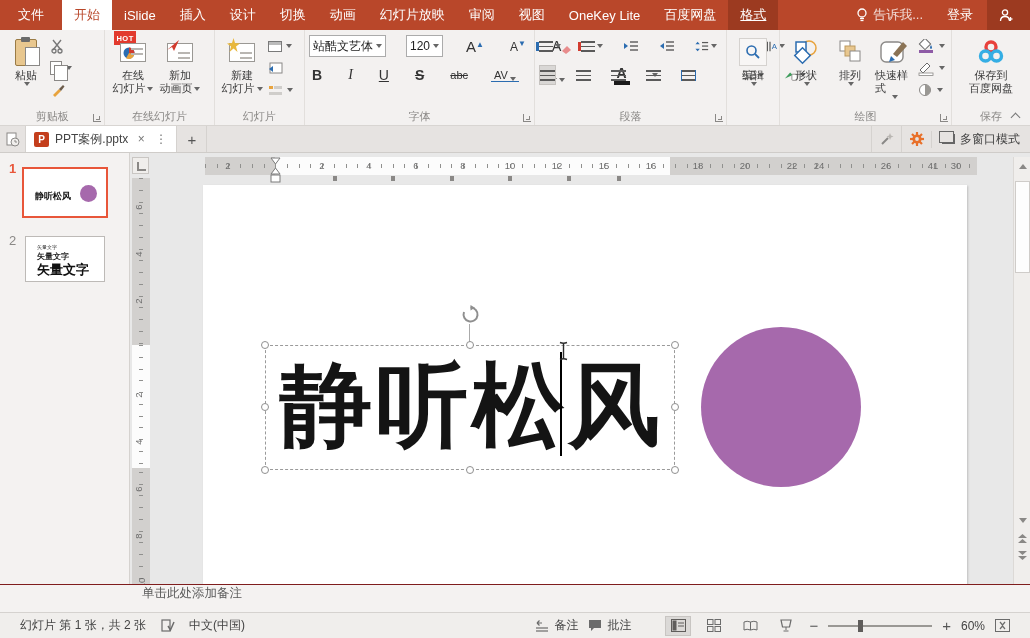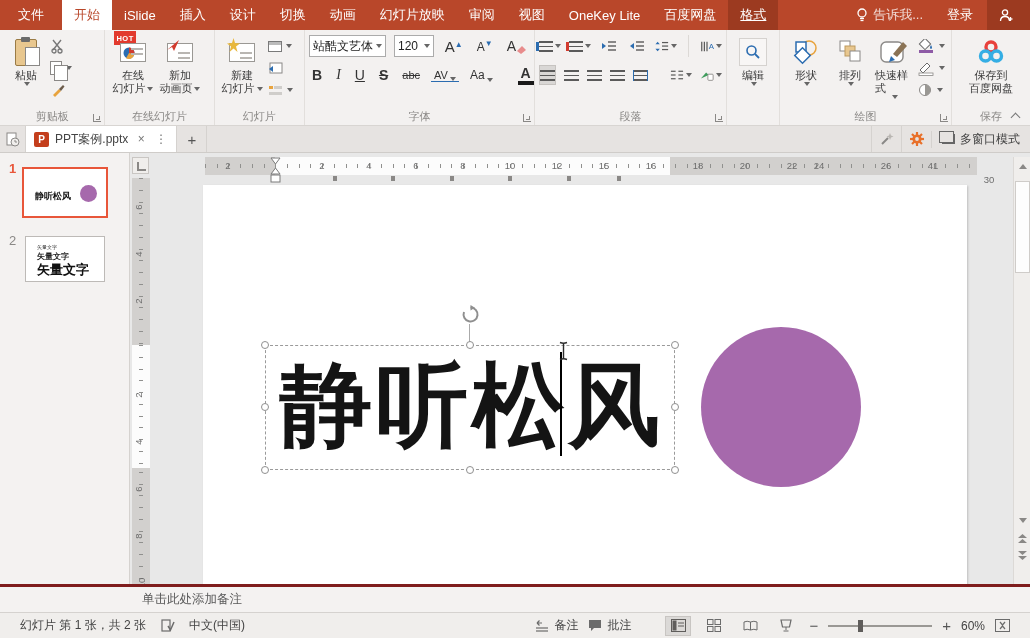--- a/index.html
+++ b/index.html
@@ -25,21 +25,21 @@
   .ribbon{height:96px;background:#F3F1F0;display:flex;align-items:stretch;border-bottom:1px solid #D8D5D2;flex:0 0 96px;position:relative;}
   .rgroup{position:relative;display:flex;align-items:flex-start;padding:3px 4px 16px 4px;border-right:1px solid #E2DFDC;}
   .glabel{position:absolute;bottom:1px;left:0;right:0;text-align:center;font-size:11px;color:#8A8886;}
   .launcher{position:absolute;bottom:3px;right:3px;width:8px;height:8px;border-left:1px solid #8A8886;border-bottom:1px solid #8A8886;}
   .launcher:after{content:"";position:absolute;right:1px;bottom:1px;width:3px;height:3px;border-right:1px solid #8A8886;border-bottom:1px solid #8A8886;}
   .bigbtn{display:flex;flex-direction:column;align-items:center;justify-content:flex-start;font-size:11px;color:#3b3b3b;padding:2px 3px;line-height:13px;min-width:44px;}
   .bigbtn .bicon{height:34px;display:flex;align-items:center;justify-content:center;position:relative;}
   .caret{display:inline-block;width:0;height:0;border-left:3px solid transparent;border-right:3px solid transparent;border-top:4px solid #666;vertical-align:middle;margin-left:2px;}
   .smallcol{display:flex;flex-direction:column;justify-content:flex-start;gap:4px;padding:4px 2px;}
   .smallbtn{display:flex;align-items:center;gap:2px;height:18px;}
-  .rrow{display:flex;align-items:center;gap:8px;height:26px;}
+  .rrow{display:flex;align-items:center;gap:20px;height:26px;}
   .fontgroup{display:flex;flex-direction:column;gap:3px;}
   .combo{background:#fff;border:1px solid #ABABAB;height:22px;display:flex;align-items:center;font-size:12px;color:#222;padding:0 3px;}
   .combo .cname{flex:1;overflow:hidden;white-space:nowrap;}
   .ddarrow{width:0;height:0;border-left:3.5px solid transparent;border-right:3.5px solid transparent;border-top:4px solid #666;margin-left:3px;}
   .tbtn{font-size:14px;color:#333;padding:0 3px;display:inline-flex;align-items:flex-end;}
   .vsep{width:1px;background:#DCD9D6;align-self:stretch;margin:2px 3px;}
   .bars{width:15px;height:11px;background:repeating-linear-gradient(to bottom,#5a5a5a 0 1.6px,transparent 1.6px 4.7px);}
   .iconbox{display:inline-flex;align-items:center;justify-content:center;width:22px;height:20px;}
   .iconbox.activebox{background:#D9D7D5;border:1px solid #C6C3C0;}
   .hotbadge{position:absolute;top:-4px;left:-6px;background:#E23A2E;color:#fff;font-size:7.5px;font-weight:bold;padding:0.5px 2.5px;letter-spacing:.5px;}
@@ -109,21 +109,21 @@
   .circle{position:absolute;left:571px;top:174px;width:160px;height:160px;border-radius:50%;background:var(--purple);}
 
   .scrollbar{position:absolute;right:0;top:4px;width:17px;bottom:0;background:#F0EEEC;border-left:1px solid #DCD9D6;}
   .sbtn{position:absolute;left:1px;width:15px;height:15px;display:flex;align-items:center;justify-content:center;}
   .arr{width:0;height:0;border-left:4px solid transparent;border-right:4px solid transparent;}
   .arr.up{border-bottom:5px solid #8a8886;}
   .arr.dn{border-top:5px solid #8a8886;}
   .sthumb{position:absolute;left:1px;top:24px;width:15px;height:92px;background:#FDFDFD;border:1px solid #CFCCC9;}
 
   
-  .notesbar{flex:0 0 28px;background:#F4F2F1;border-top:3px solid #7f1d1d;display:flex;align-items:center;padding-left:142px;font-size:12.5px;color:#595959;}
+  .notesbar{flex:0 0 28px;background:#F4F2F1;border-top:1px solid #7f1d1d;display:flex;align-items:flex-start;padding-left:142px;font-size:12.5px;color:#595959;}
 
   
   .statusbar{flex:0 0 26px;background:#F0EEEC;border-top:1px solid #D5D2CF;display:flex;align-items:center;font-size:12px;color:#444;padding:0 20px;}
   .sb-left{display:flex;align-items:center;gap:14px;}
   .sb-right{margin-left:auto;display:flex;align-items:center;gap:10px;}
   .viewbtn{width:26px;height:20px;display:flex;align-items:center;justify-content:center;}
   .viewbtn.active{background:#DBD9D7;border:1px solid #C8C5C2;}
   .zoomtrack{width:104px;height:2px;background:#9a9894;position:relative;}
   .zoomthumb{position:absolute;left:30px;top:-5px;width:5px;height:12px;background:#5f5d5b;}
   .zsign{font-size:15px;color:#555;line-height:10px;}
@@ -622,21 +622,21 @@
           <span class="rnum" style="left: 305px;">10</span>
           <span class="rnum" style="left: 352px;">12</span>
           <span class="rnum" style="left: 399px;">15</span>
           <span class="rnum" style="left: 446px;">16</span>
           <span class="rnum" style="left: 493px;">18</span>
           <span class="rnum" style="left: 540px;">20</span>
           <span class="rnum" style="left: 587px;">22</span>
           <span class="rnum" style="left: 614px;">24</span>
           <span class="rnum" style="left: 681px;">26</span>
           <span class="rnum" style="left: 728px;">41</span>
-          <span class="rnum" style="left: 784px; margin-top: 14px;">30</span>
+          <span class="rnum" style="left: 751px;">30</span>
         </div>
       <svg class="indent" width="11" height="26" viewBox="0 0 11 26">
           <path d="M1 1 L10 1 L5.5 7 Z" fill="#fff" stroke="#7a7a7a"></path>
           <path d="M5.5 11 L10 17 L1 17 Z" fill="#fff" stroke="#7a7a7a"></path>
           <rect x="1" y="18" width="9" height="7" fill="#fff" stroke="#7a7a7a"></rect>
         </svg>
       <div class="tabstop" style="left:203px"></div>
       <div class="tabstop" style="left:261px"></div>
       <div class="tabstop" style="left:320px"></div>
       <div class="tabstop" style="left:378px"></div>

